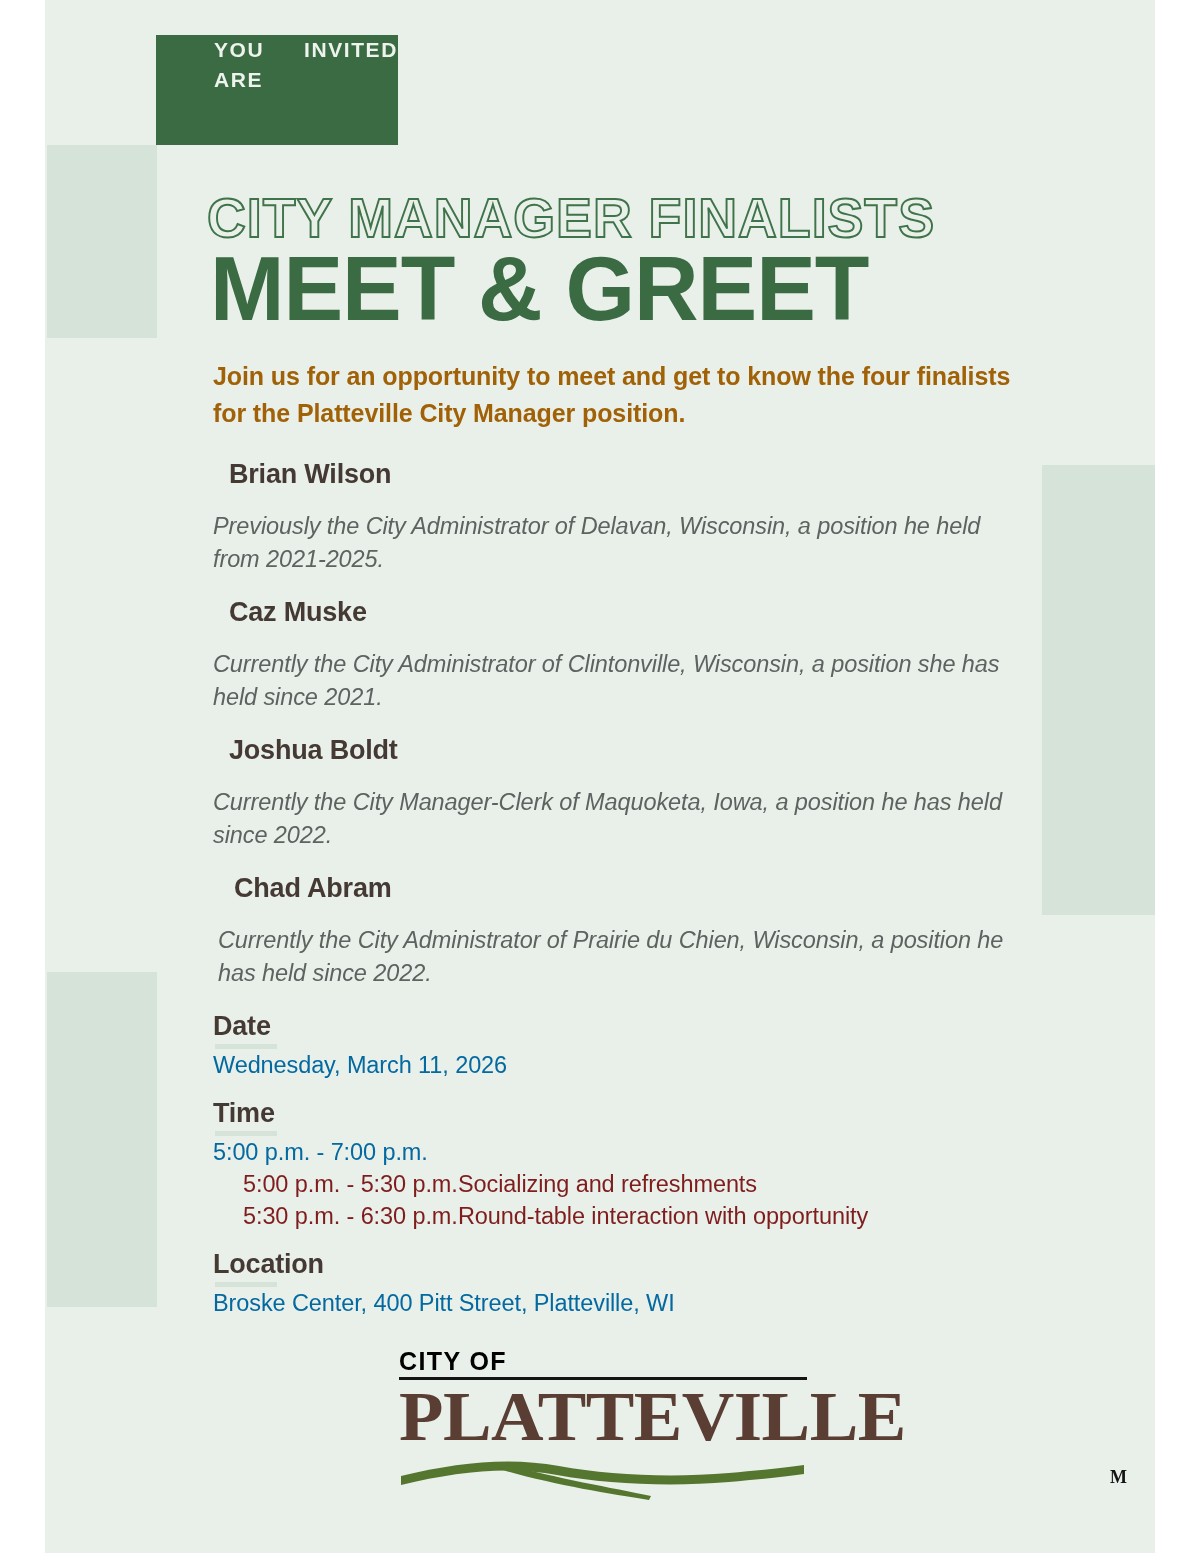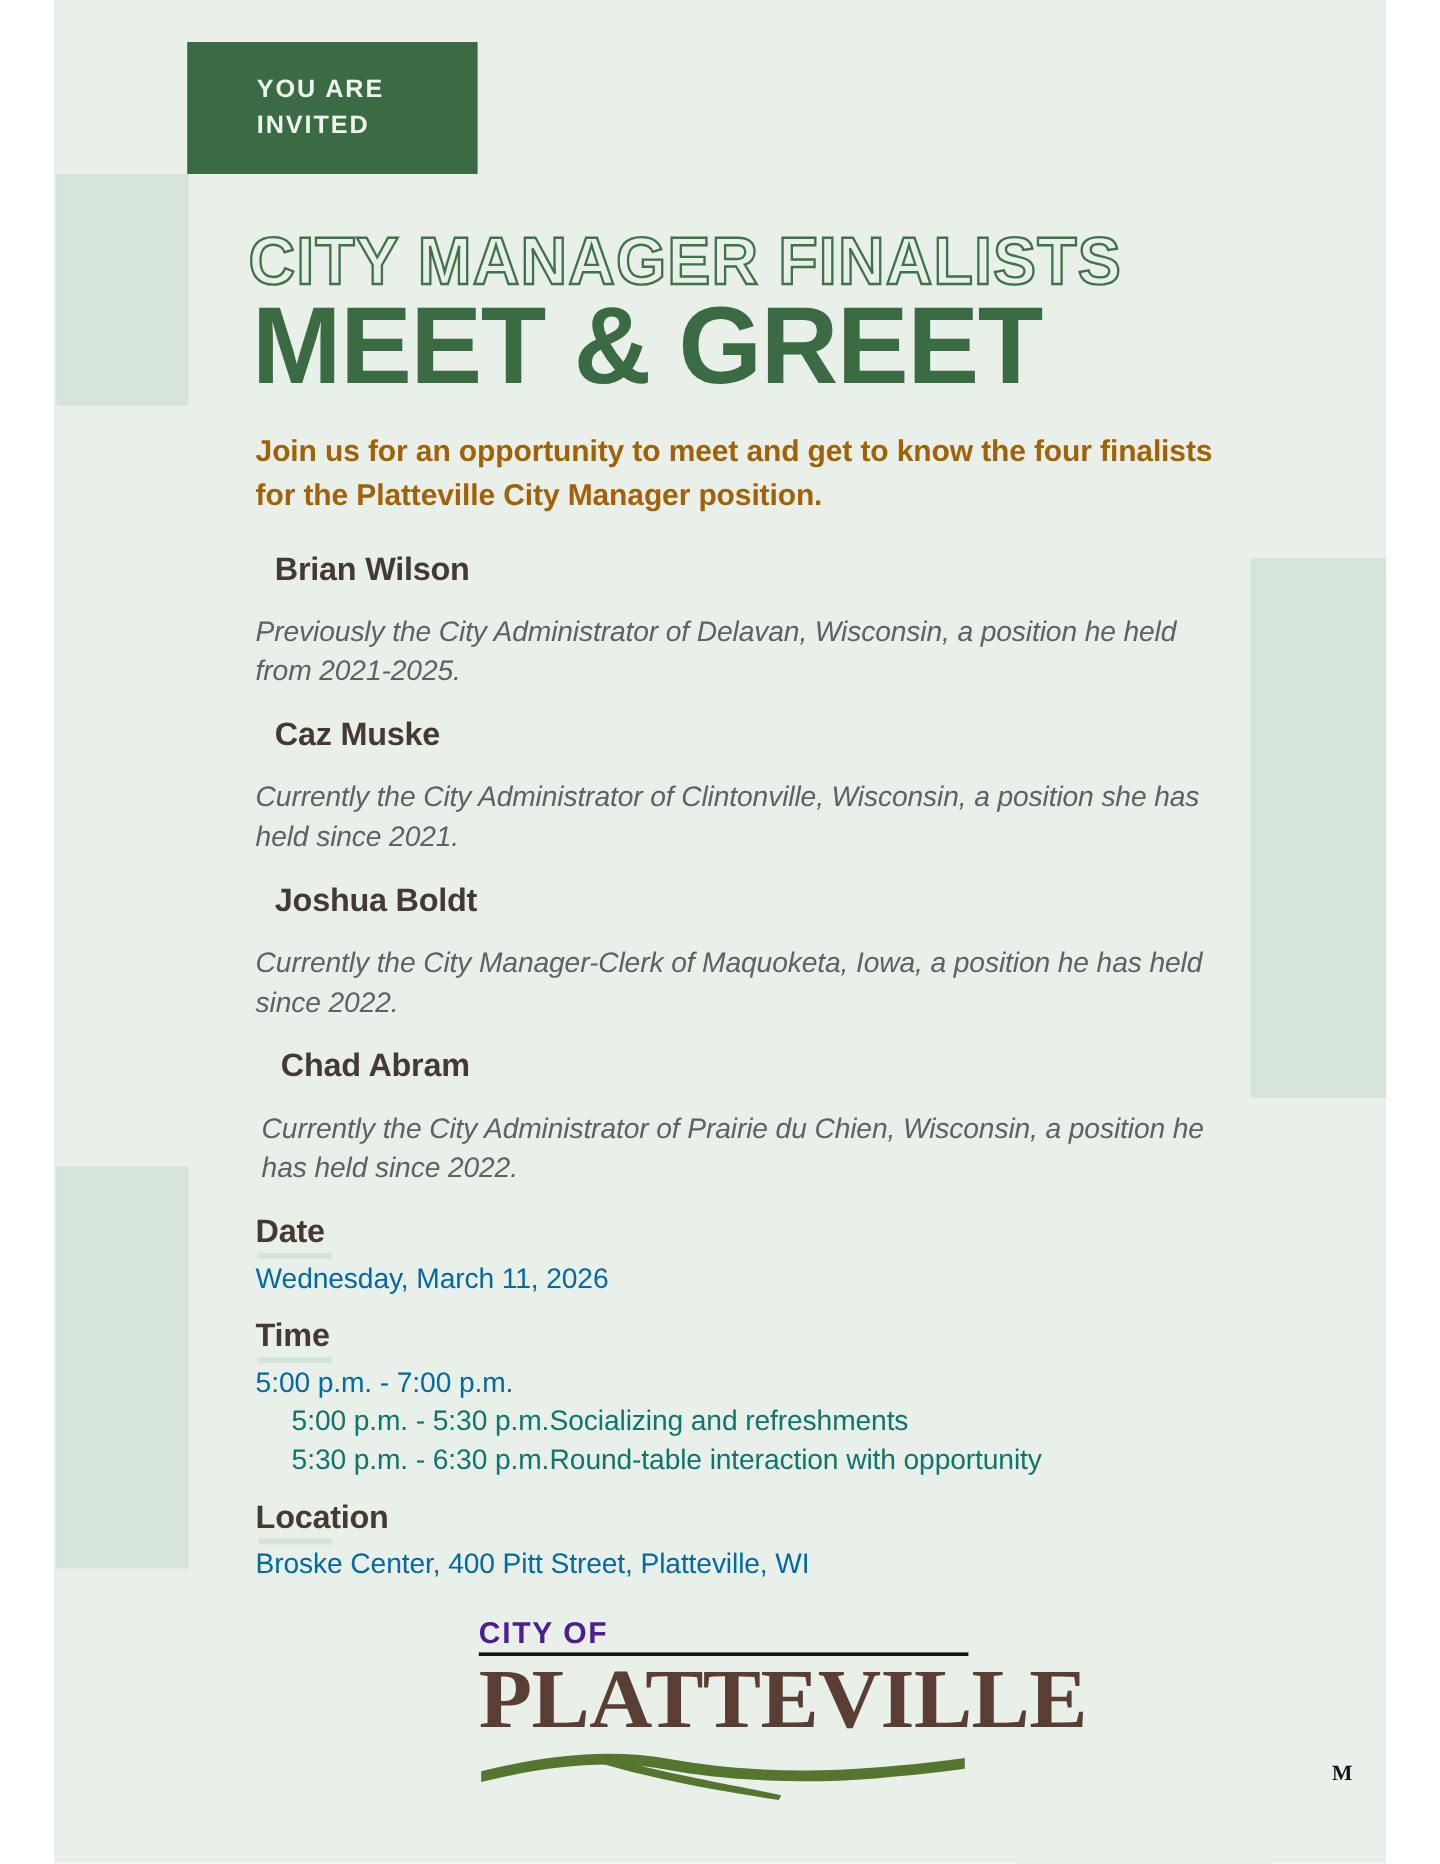--- a/index.html
+++ b/index.html
@@ -43,21 +43,21 @@
 
   
   .badge {
     position: absolute;
     left: 156px;
     top: 35px;
     width: 242px;
     height: 110px;
     background: #3a6b43;
     display: flex;
-    flex-direction: column;
+    flex-direction: row;
     align-items: flex-start;
     justify-content: center;
     box-sizing: border-box;
     padding-left: 58px;
   }
   .badge-line {
     color: #eef3ee;
     font-weight: bold;
     font-size: 21px;
     letter-spacing: 1.6px;
@@ -153,40 +153,40 @@
     line-height: 31px;
     color: #0369a1;
     font-weight: 300;
     margin: 0;
     letter-spacing: -0.1px;
   }
   .schedule { margin: 0; padding: 0; list-style: none; }
   .schedule li {
     font-size: 23.5px;
     line-height: 32px;
-    color: #0f766e;
+    color: #7f1d1d;
     font-weight: 300;
     padding-left: 30px;
     letter-spacing: -0.1px;
     display: flex;
   }
   .sched-time { display: inline-block; min-width: 215px; }
 
   
   .logo {
     position: absolute;
     left: 399px;
     top: 1348px;
     width: 408px;
   }
   .logo-city {
     font-size: 25px;
     font-weight: bold;
     letter-spacing: 1.4px;
-    color: #4c1d95;
+    color: #000000;
     line-height: 27px;
     margin: 0 0 2px 0;
   }
   .logo-rule {
     height: 2.5px;
     background: #141414;
     width: 100%;
     margin-bottom: 2px;
   }
   .logo-name {

